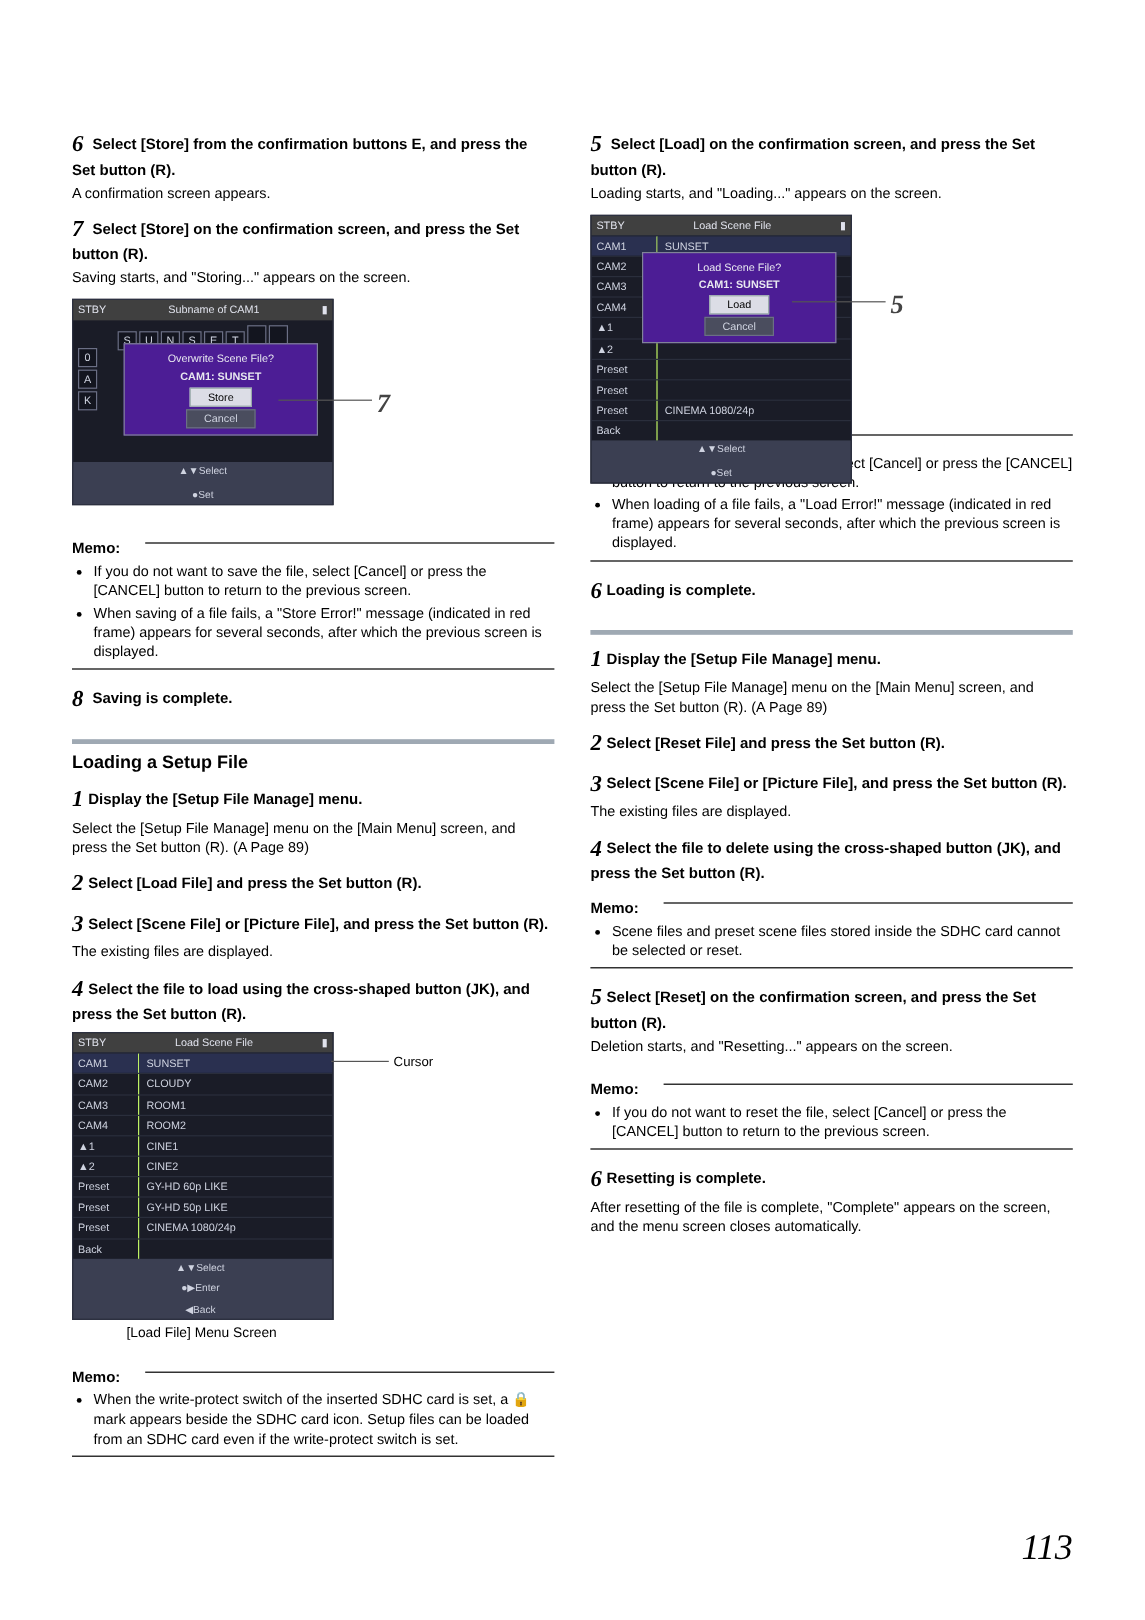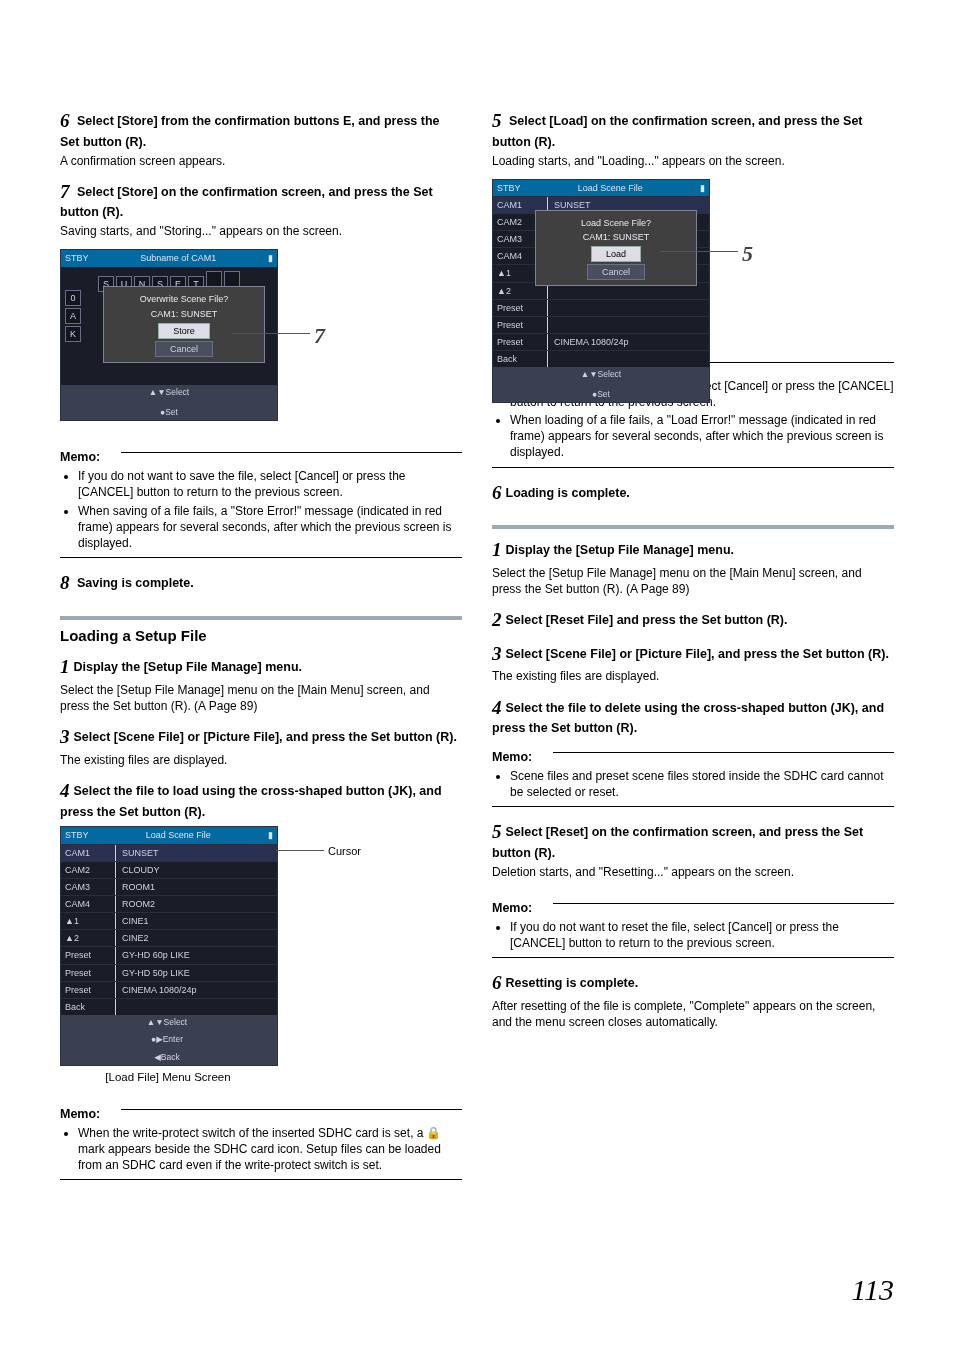--- a/index.html
+++ b/index.html
@@ -94,21 +94,21 @@
   .camshot {
     width: 216px;
     background: #1a1c27;
     border: 1px solid #2c3040;
     color: #cfd3e0;
     font-size: 10px;
     margin: 6px 0 4px 0;
     position: relative;
   }
   .camshot .bar {
-    background: #0369a1;
+    background: #404040;
     padding: 2px 4px;
     font-size: 9px;
     display: flex;
     justify-content: space-between;
     color: #e0e2ec;
     text-align: center;
   }
   .cam-row {
     display: flex;
     border-top: 1px solid #2a2e3c;
@@ -160,29 +160,29 @@
   }
   .cursor-lbl {
     position:absolute;
     font-size:11px;
     color:#000;
   }
   .dlg {
     position:absolute;
     left:42px; right:12px;
     top:36px;
-    background:#404040;
+    background:#4c1d95;
     border:1px solid #808398;
     padding:6px 0 4px 0;
     text-align:center;
     font-size:9px;
     color:#e8e8f0;
   }
   .dlg .title { margin-bottom:2px; font-size:9px; }
-  .dlg .line { margin:2px 0; }
+  .dlg .line { margin:2px 0;font-weight:bold; }
   .dlg .btn {
     display:inline-block;
     background:#dcdde6;
     color:#000;
     border:1px solid #9aa;
     padding:1px 14px;
     font-size:9px;
     margin:1px;
   }
   .dlg .btn.dark {
@@ -280,20 +280,21 @@
       <span class="stepnum">8</span>
       <span>Saving is complete.</span>
     </div>
 
     <div class="section-rule"></div>
     <div class="section-head">Loading a Setup File</div>
 
     <div class="step-title"><span class="stepnum">1</span><span>Display the [Setup File Manage] menu.</span></div>
     <div class="body-text">Select the [Setup File Manage] menu on the [Main Menu] screen, and press the Set button (R). (A Page 89)</div>
 
+    <div class="step-title"><span class="stepnum">2</span><span>Select [Load File] and press the Set button (R).</span></div>
 
     <div class="step-title"><span class="stepnum">3</span><span>Select [Scene File] or [Picture File], and press the Set button (R).</span></div>
     <div class="body-text">The existing files are displayed.</div>
 
     <div class="step-title"><span class="stepnum">4</span><span>Select the file to load using the cross-shaped button (JK), and press the Set button (R).</span></div>
 
     <div style="position:relative;width:300px;">
       <div class="camshot">
         <div class="bar">
             <span>STBY</span>

